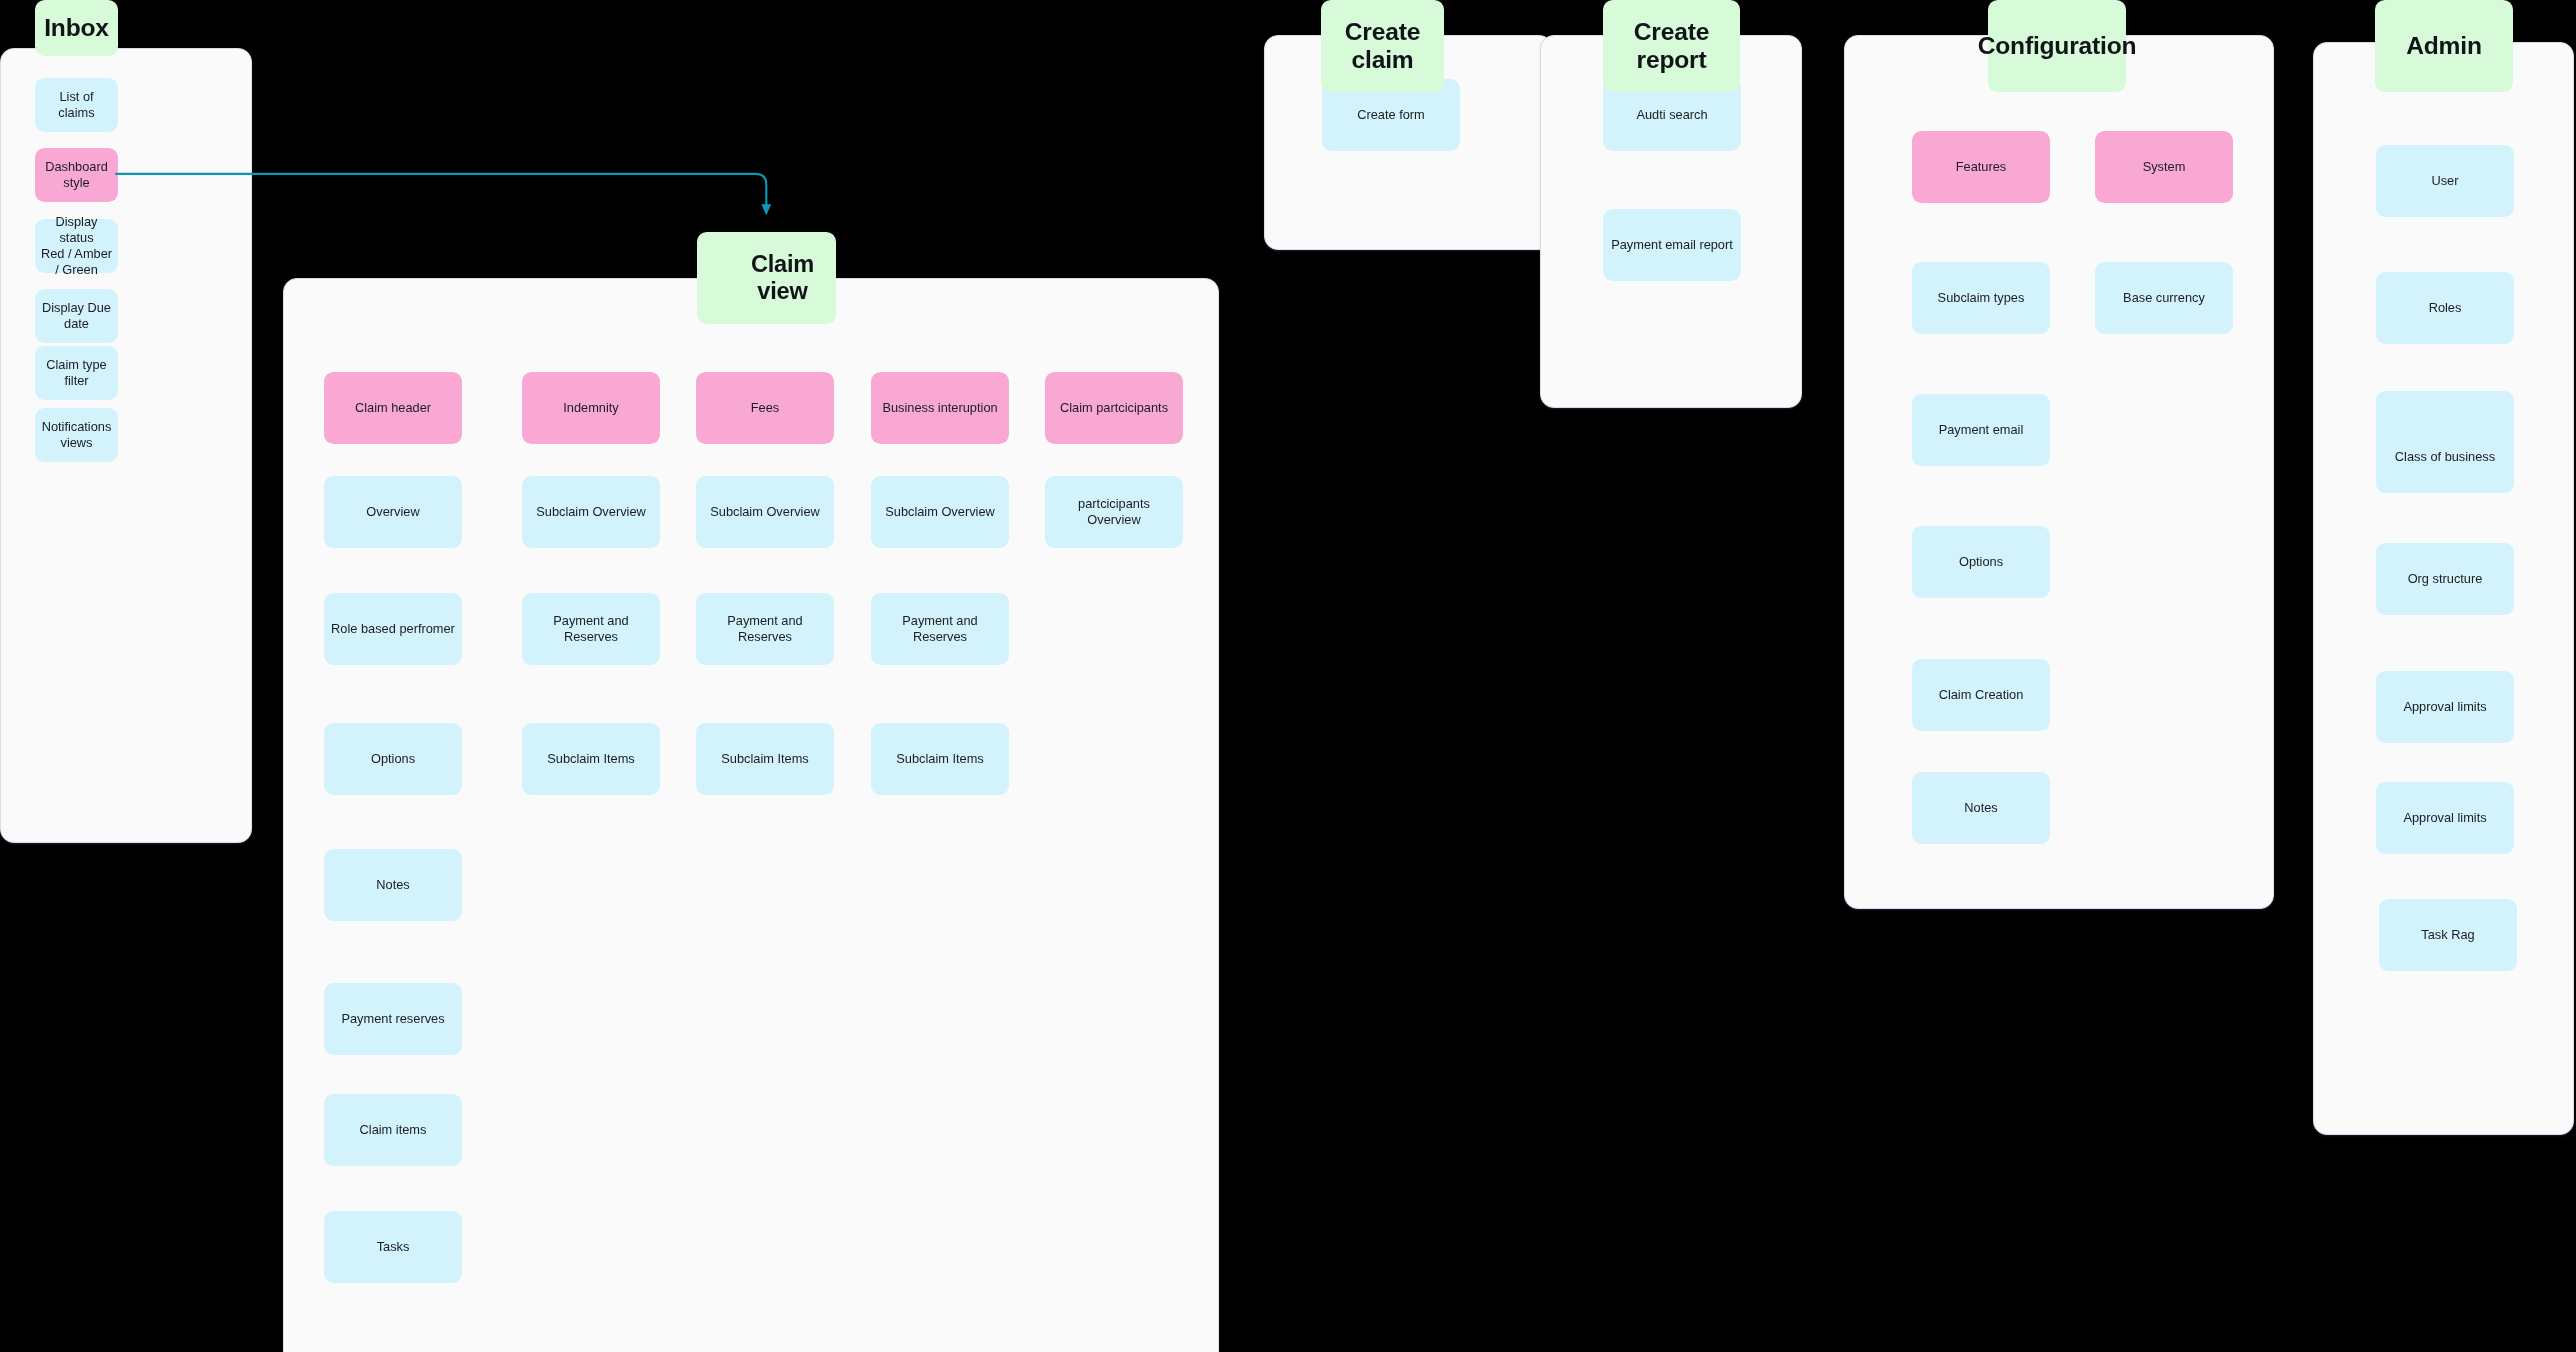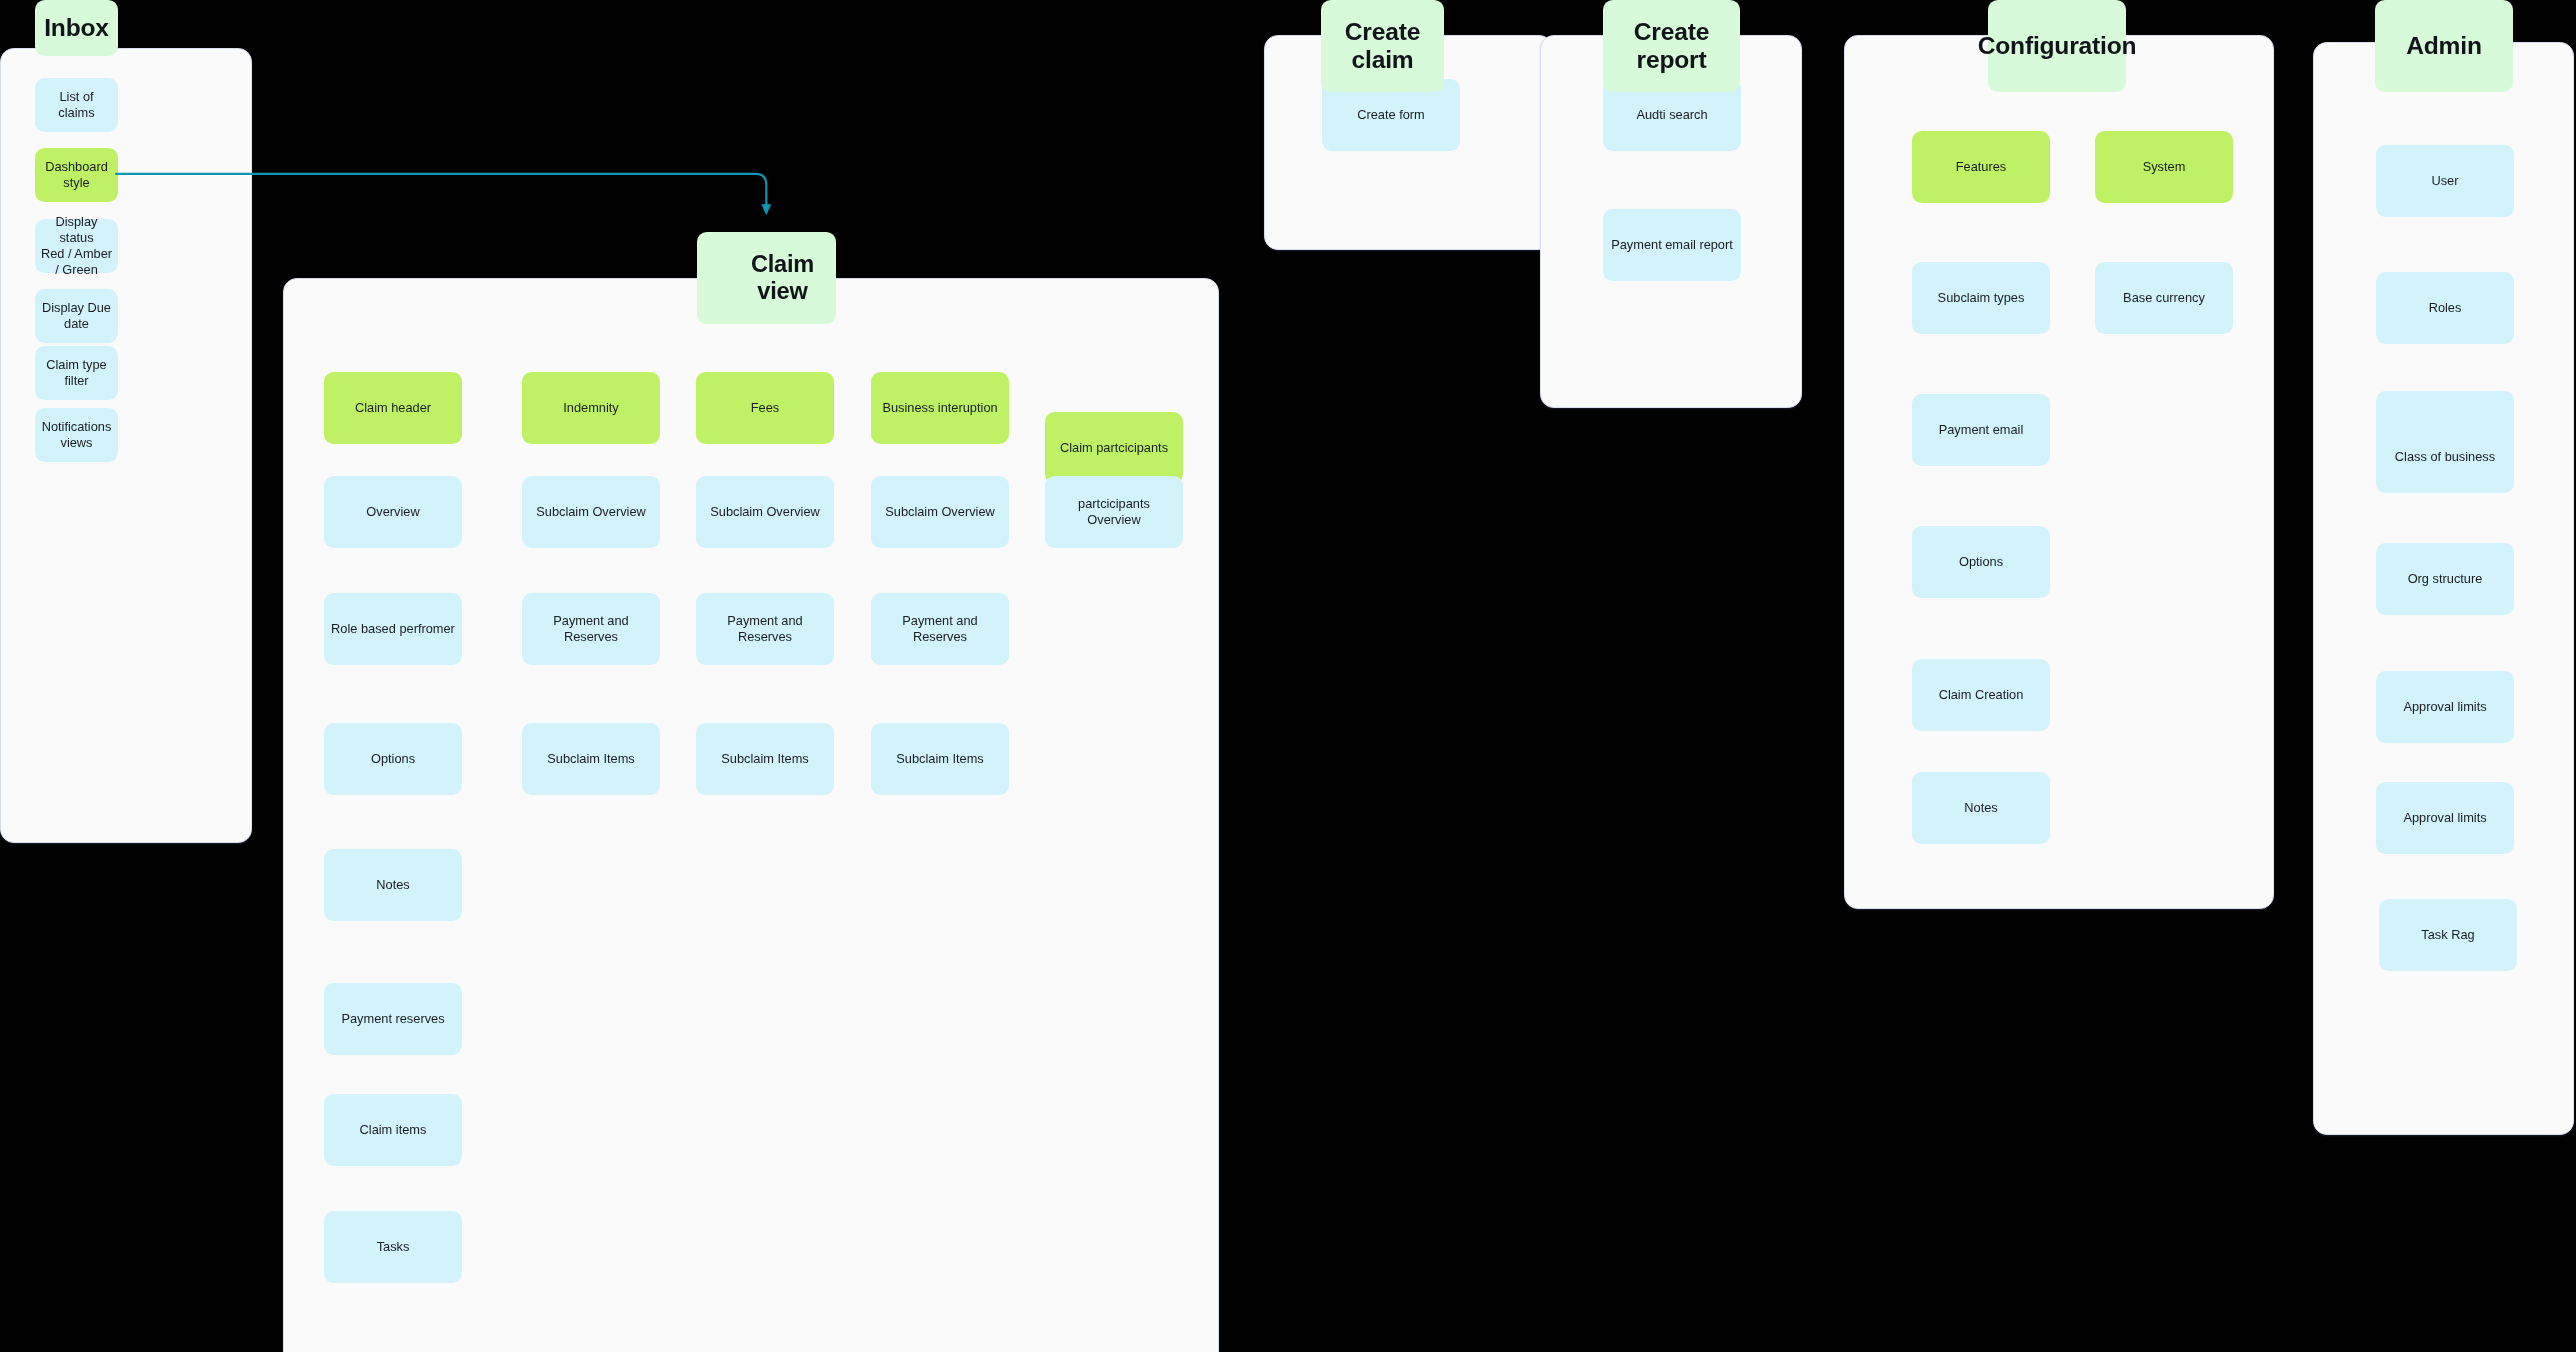--- a/index.html
+++ b/index.html
@@ -53,21 +53,21 @@
     text-align: center;
     font-size: 12.8px;
     line-height: 1.25;
     color: #1a1d21;
     padding: 3.9px 5.9px;
     box-sizing: border-box;
     white-space: pre-line;
     z-index: 3;
   }
   .node.blue   { background: #d2f2fc; }
-  .node.orange { background: #bef264; }
+  .node.orange { background: #f9a8d4; }
 
   
   .connector {
     position: absolute;
     z-index: 6;
     pointer-events: none;
     overflow: visible;
   }
 </style>
 </head>
@@ -111,21 +111,21 @@
   <div class="node orange" style="left:696px; top:372px; width:138px; height:72px;">Fees</div>
   <div class="node blue" style="left:696px; top:476px; width:138px; height:72px;">Subclaim Overview</div>
   <div class="node blue" style="left:696px; top:593px; width:138px; height:72px;">Payment and Reserves</div>
   <div class="node blue" style="left:696px; top:723px; width:138px; height:72px;">Subclaim Items</div>
 
   <div class="node orange" style="left:871px; top:372px; width:138px; height:72px;">Business interuption</div>
   <div class="node blue" style="left:871px; top:476px; width:138px; height:72px;">Subclaim Overview</div>
   <div class="node blue" style="left:871px; top:593px; width:138px; height:72px;">Payment and Reserves</div>
   <div class="node blue" style="left:871px; top:723px; width:138px; height:72px;">Subclaim Items</div>
 
-  <div class="node orange" style="left:1045px; top:372px; width:138px; height:72px;margin-top:40px;">Claim partcicipants</div>
+  <div class="node orange" style="left:1045px; top:372px; width:138px; height:72px;">Claim partcicipants</div>
   <div class="node blue" style="left:1045px; top:476px; width:138px; height:72px;">partcicipants Overview</div>
 
   <div class="panel" style="left:1264px; top:35px; width:289px; height:215px;"></div>
   <div class="panel-title" style="left:1321px; top:0px; width:123px; height:92px;">Create claim</div>
   <div class="node blue" style="left:1322px; top:79px; width:138px; height:72px;">Create form</div>
 
   <div class="panel" style="left:1540px; top:35px; width:262px; height:373px;"></div>
   <div class="panel-title" style="left:1603px; top:0px; width:137px; height:92px;">Create report</div>
   <div class="node blue" style="left:1603px; top:79px; width:138px; height:72px;">Audti search</div>
   <div class="node blue" style="left:1603px; top:209px; width:138px; height:72px;">Payment email report</div>

